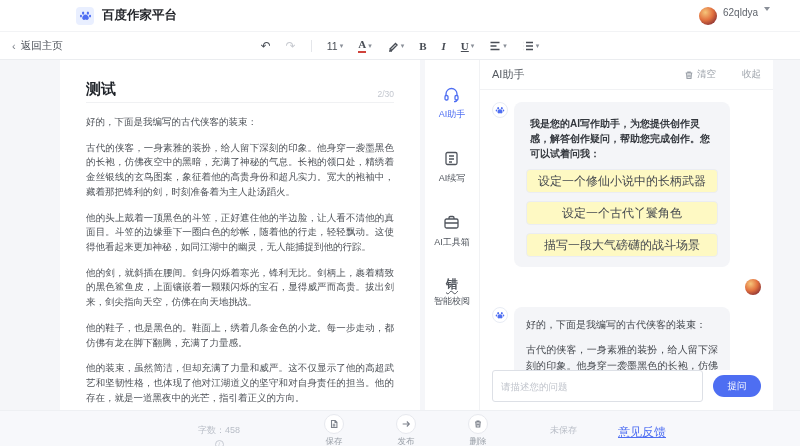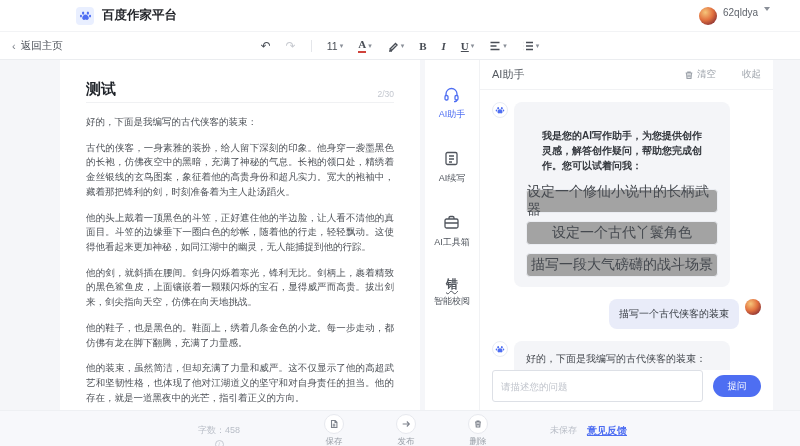--- a/index.html
+++ b/index.html
@@ -62,23 +62,23 @@
   .chat-title { font-size:11px; color:#555a61; }
   .chat-actions { margin-left:auto; display:flex; align-items:center; gap:26px; font-size:9.5px; color:#9aa0a8; }
   .chat-action { display:flex; align-items:center; gap:3px; cursor:pointer; }
   .chat-action svg { width:10px; height:10px; stroke:#9aa0a8; fill:none; stroke-width:1.3; }
   .messages { flex:1; overflow:hidden; padding:12px; display:flex; flex-direction:column; gap:12px; }
   .msg { display:flex; gap:6px; align-items:flex-start; }
   .ai-avatar { width:16px; height:16px; border-radius:50%; border:1px solid #e8ecf5; flex:none;
     display:flex; align-items:center; justify-content:center; }
   .ai-avatar svg { width:10px; height:10px; fill:#4e6ef2; }
   .bubble { background:#f4f5f8; border-radius:8px; padding:10px 12px; max-width:216px; }
-  .bubble .intro { font-size:10px; font-weight:bold; color:#33373d; line-height:1.5; margin:16px; }
-  .sugg { background:#a3a3a3; border:1px solid #ebedf2; border-radius:4px; height:24px;
-    display:flex; align-items:center; justify-content:center; font-size:14px; color:#45494f;
+  .bubble .intro { font-size:10px; font-weight:bold; color:#33373d; line-height:1.5; margin:4px; }
+  .sugg { background:#fef9c3; border:1px solid #ebedf2; border-radius:4px; height:24px;
+    display:flex; align-items:center; justify-content:center; font-size:12px; color:#45494f;
     margin-top:8px; cursor:pointer; font-family:"Liberation Serif","DejaVu Serif",serif; }
   .msg.user { justify-content:flex-end; }
   .user-bubble { background:#e9ecf9; border-radius:8px; padding:8px 10px; font-size:10px; color:#3a3f46;
     font-family:"Liberation Serif","DejaVu Serif",serif; }
   .user-avatar { width:16px; height:16px; border-radius:50%; flex:none;
     background:radial-gradient(circle at 35% 30%, #f6c57a 0%, #e2713f 45%, #8e3434 80%, #46213a 100%); }
   .reply p { margin:0; font-size:10px; line-height:1.6; color:#45494f; text-align:justify;
     font-family:"Liberation Serif","DejaVu Serif",serif; }
   .reply p + p { margin-top:9px; }
   .chat-input { height:40px; flex:none; display:flex; align-items:center; gap:10px; padding:0 12px 8px; }
@@ -93,22 +93,22 @@
     display:flex; align-items:center; gap:3px;flex-direction:column; }
   .info-dot { width:9px; height:9px; border-radius:50%; border:1px solid #c6cad2; color:#c6cad2;
     font-size:6.5px; display:flex; align-items:center; justify-content:center; font-style:italic; }
   .doc-actions { position:absolute; left:324px; top:3px; width:164px; display:flex; justify-content:space-between; }
   .action { display:flex; flex-direction:column; align-items:center; gap:2px; cursor:pointer; }
   .action .circ { width:20px; height:20px; border-radius:50%; background:#fff; border:1px solid #e7e9ee;
     display:flex; align-items:center; justify-content:center; }
   .action .circ svg { width:10px; height:10px; stroke:#7d828c; fill:none; stroke-width:1.3; }
   .action .alabel { font-size:8.5px; color:#9aa0a8; }
   .status-unsaved { position:absolute; left:550px; top:13px; font-size:9px; color:#b9bec7; }
-  .feedback { position:absolute; left:587px; top:13px; font-size:10px; color:#4e6ef2;
-    text-decoration:underline; cursor:pointer;font-weight:bold; }
+  .feedback { position:absolute; left:618px; top:13px; font-size:12px; color:#4e6ef2;
+    text-decoration:underline; cursor:pointer; }
 </style>
 </head>
 <body>
 
 <div class="header">
   <div class="logo">
     <svg viewBox="0 0 24 24">
         <ellipse cx="7.6" cy="7.6" rx="2.1" ry="3"></ellipse>
         <ellipse cx="16.4" cy="7.6" rx="2.1" ry="3"></ellipse>
         <ellipse cx="3.6" cy="13" rx="1.9" ry="2.5"></ellipse>
@@ -253,21 +253,20 @@
         </div>
         <div class="bubble">
           <p class="intro">我是您的AI写作助手，为您提供创作灵感，解答创作疑问，帮助您完成创作。您可以试着问我：</p>
           <div class="sugg">设定一个修仙小说中的长柄武器</div>
           <div class="sugg">设定一个古代丫鬟角色</div>
           <div class="sugg">描写一段大气磅礴的战斗场景</div>
         </div>
       </div>
 
       <div class="msg user">
-        <div class="user-bubble">描写一个古代侠客的装束</div>
         <div class="user-avatar"></div>
       </div>
 
       <div class="msg">
         <div class="ai-avatar">
           <svg viewBox="0 0 24 24">
               <ellipse cx="7.6" cy="7.6" rx="2.1" ry="3"></ellipse>
               <ellipse cx="16.4" cy="7.6" rx="2.1" ry="3"></ellipse>
               <ellipse cx="3.6" cy="13" rx="1.9" ry="2.5"></ellipse>
               <ellipse cx="20.4" cy="13" rx="1.9" ry="2.5"></ellipse>

